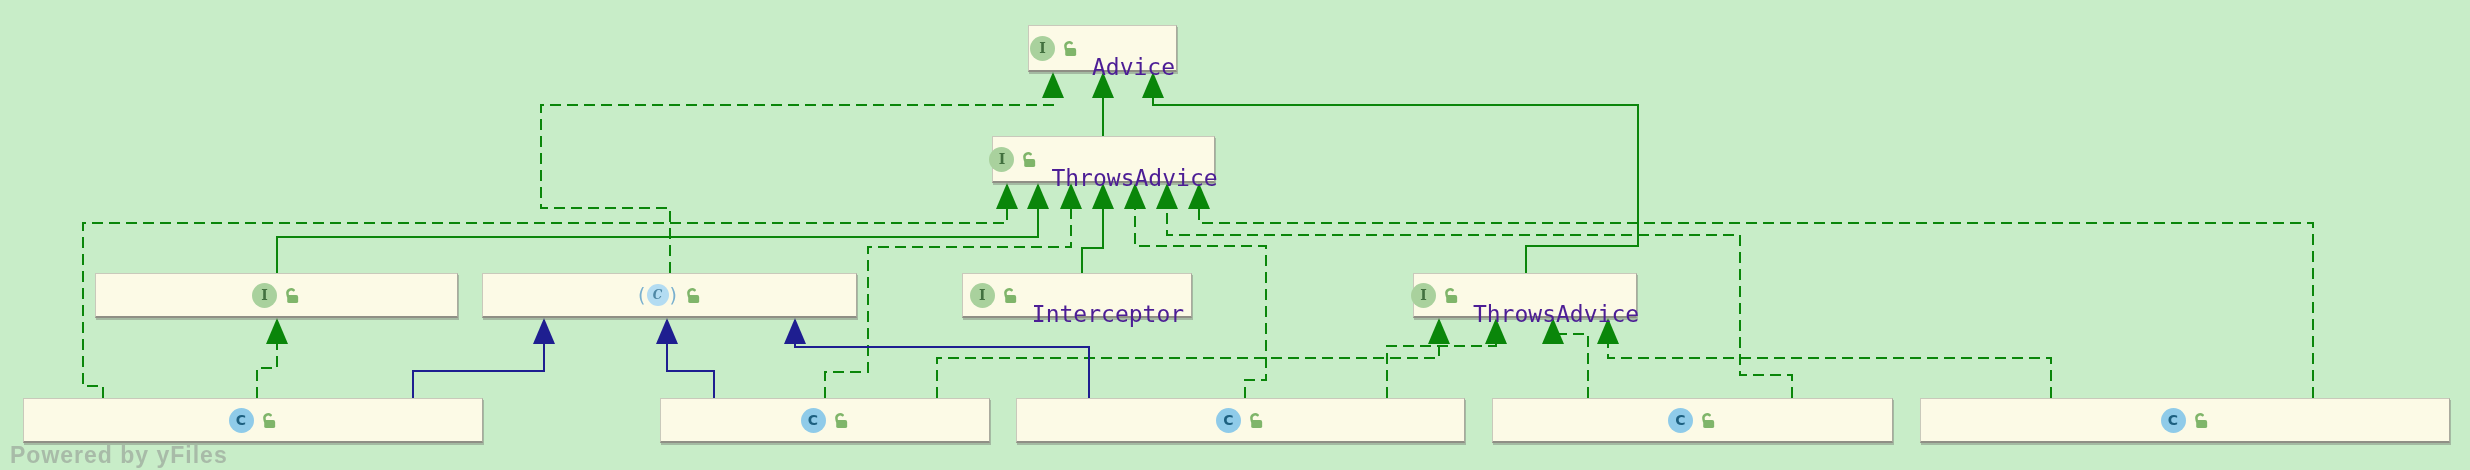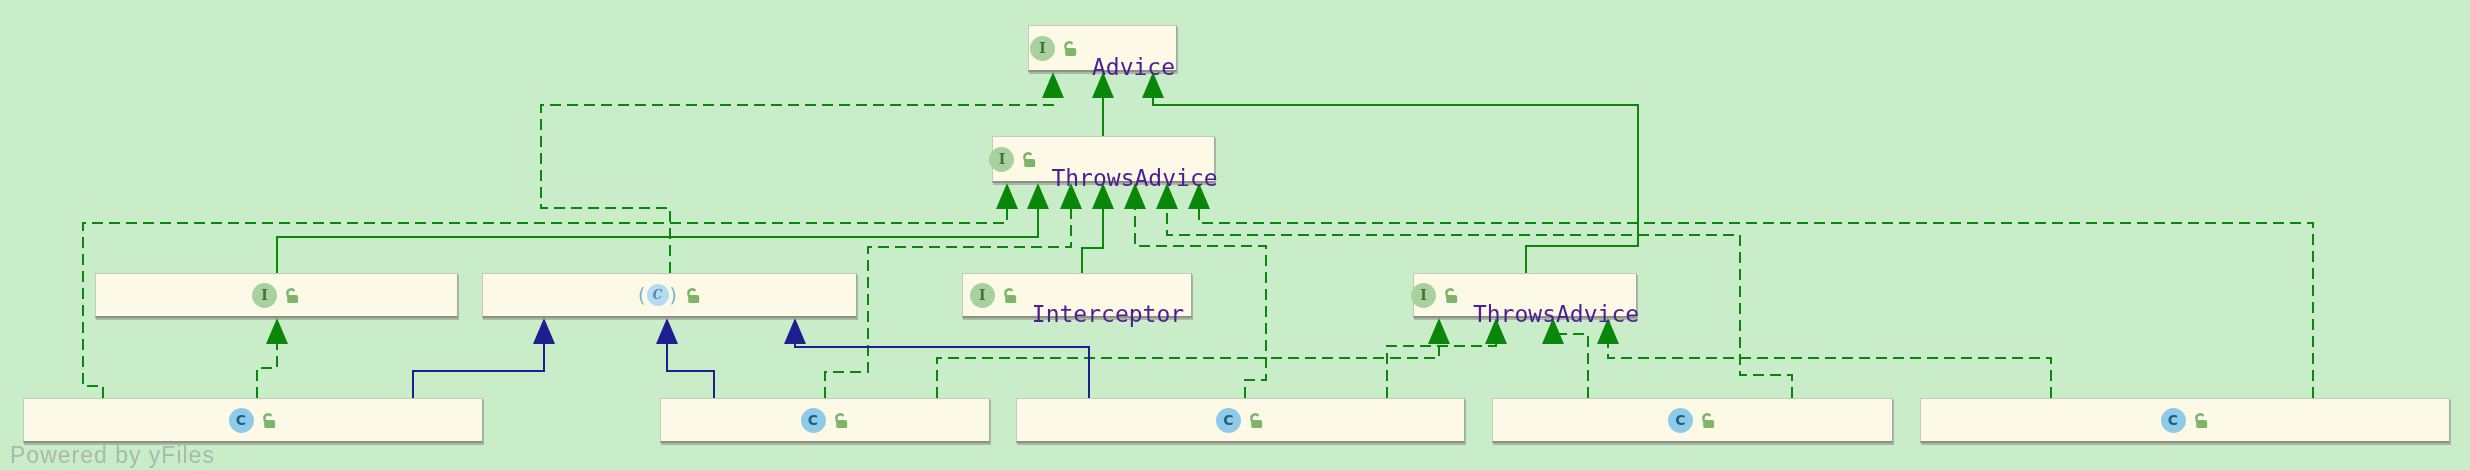--- a/index.html
+++ b/index.html
@@ -37,20 +37,21 @@
   .cls{background:#8fcbe9;color:#1d6080;font-family:"DejaVu Sans", sans-serif;}
   .abs-box{display:inline-flex;align-items:center;flex:none;}
   .abs-box .circle-icon{background:#b3dcf2;color:#4f88a5;width:22px;height:22px;font-size:12px;font-style:italic;}
   .abs-box .paren{color:#79b0cf;font-size:19px;font-family:"DejaVu Sans", sans-serif;margin:0 1px;}
   .lock-icon{display:inline-flex;margin-left:5px;flex:none;}
   #watermark{
     position:absolute;left:10px;top:442px;z-index:3;
     font-family:"Liberation Sans", sans-serif;
     font-size:23px;color:rgba(150,160,150,0.65);
     letter-spacing:1px;
+    font-weight:bold;
   }
 </style>
 </head>
 <body>
 
 <div id="canvas" style="background: rgb(200, 237, 200);">
   <svg id="edges" width="2470" height="470">
       <g>
         <polyline points="1103,136 1103,95" fill="none" stroke="#0a860a" stroke-width="2"></polyline>
         <polygon points="1103,72 1092,98 1114,98" fill="#0a860a"></polygon>

